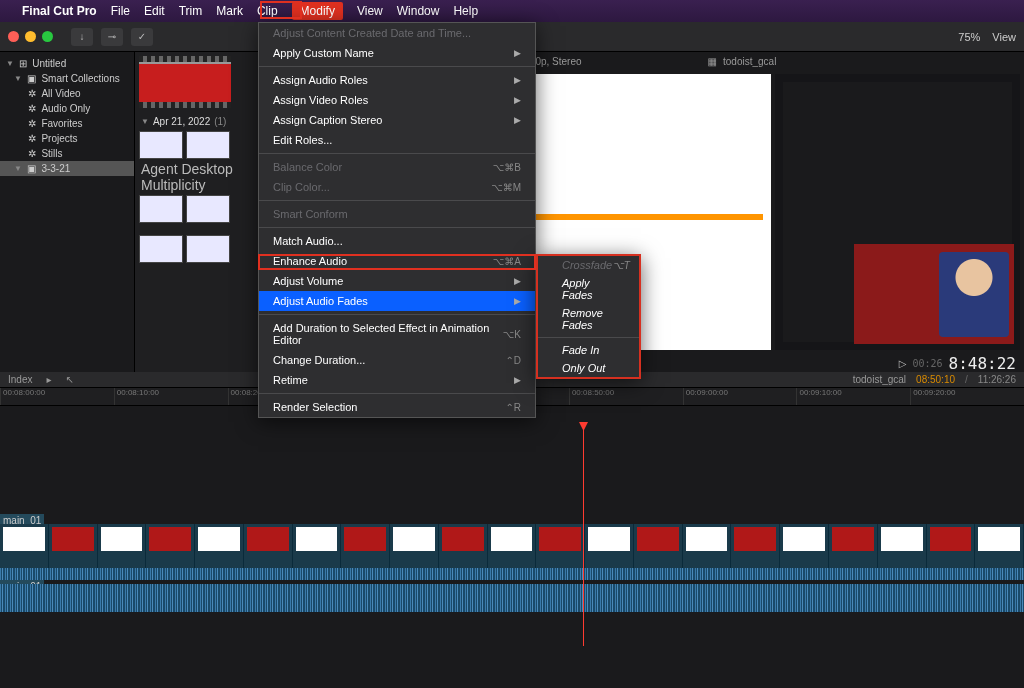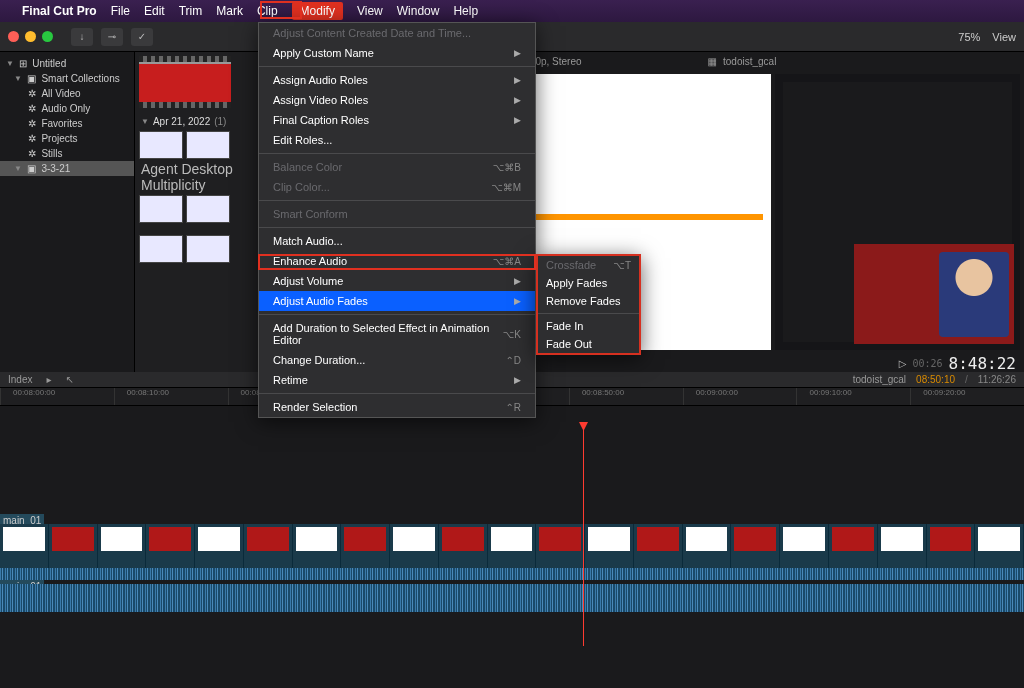--- a/index.html
+++ b/index.html
@@ -58,29 +58,29 @@
 
 .dropdown { position: absolute; left: 258px; top: 22px; width: 278px; background: #2e2e30; border: 1px solid #555; box-shadow: 0 4px 20px rgba(0,0,0,0.6); z-index: 100; }
 .dropdown-item { padding: 4px 14px; font-size: 11px; color: #fff; display: flex; justify-content: space-between; align-items: center; }
 .dropdown-item.disabled { color: #6a6a6e; }
 .dropdown-item.highlighted { background: #0a60ff; }
 .dropdown-sep { height: 1px; background: #4a4a4c; margin: 3px 0; }
 .shortcut { color: #888; font-size: 10px; }
 .arrow { font-size: 9px; color: #aaa; }
 
 .submenu { position: absolute; left: 536px; top: 254px; width: 105px; background: #2e2e30; border: 2px solid #d63020; box-shadow: 0 4px 20px rgba(0,0,0,0.6); z-index: 101; }
-.submenu .dropdown-item { padding: 3px 8px; font-size: 11px; }
+.submenu .dropdown-item { padding: 3px 24px; font-size: 11px; font-style: italic; }
 
 
 .timeline-area { position: absolute; left: 0; right: 0; top: 372px; bottom: 0; background: #1a1a1c; }
 .tl-header { height: 16px; background: #2a2a2c; display: flex; align-items: center; padding: 0 8px; gap: 14px; font-size: 10px; color: #999; border-bottom: 1px solid #000; }
 .tl-header .right { margin-left: auto; display: flex; gap: 10px; }
 .clip-name-tc { color: #d88a00; }
 .tl-ruler { height: 18px; background: #1f1f21; border-bottom: 1px solid #000; display: flex; font-size: 8px; color: #777; position: relative; }
-.tl-ruler span { flex: 1; padding-left: 12px; border-left: 1px solid #333; }
+.tl-ruler span { flex: 1; padding-left: 2px; border-left: 1px solid #333; }
 .playhead { position: absolute; top: 16px; bottom: 0; width: 1px; background: #ff3b30; left: 583px; z-index: 50; }
 .playhead::before { content: ''; position: absolute; top: 0; left: -4px; width: 9px; height: 9px; background: #ff3b30; clip-path: polygon(50% 100%, 0 0, 100% 0); }
 
 .track-area { position: relative; height: 240px; }
 .track-label { position: absolute; left: 0; background: #244a5c; color: #ccc; font-size: 10px; padding: 1px 3px; }
 .video-track { position: absolute; left: 0; right: 0; top: 118px; height: 44px; background: #1a3a4a; display: flex; }
 .v-clip { width: 50px; height: 100%; border-right: 1px solid #0a2a3a; background: #1a3a4a; position: relative; }
 .v-clip .th { position: absolute; top: 3px; left: 3px; right: 3px; height: 24px; background: #fff; }
 .v-clip .th.red { background: #b01818; }
 .audio-track1 { position: absolute; left: 0; right: 0; top: 162px; height: 12px; background: #1a4a6a; }
@@ -227,21 +227,21 @@
   <div class="dropdown-sep"></div>
   <div class="dropdown-item">
       <span>Assign Audio Roles</span>
       <span class="arrow">▶</span>
     </div>
   <div class="dropdown-item">
       <span>Assign Video Roles</span>
       <span class="arrow">▶</span>
     </div>
   <div class="dropdown-item">
-      <span>Final Caption Roles</span>
+      <span>Assign Caption Stereo</span>
       <span class="arrow">▶</span>
     </div>
   <div class="dropdown-item">
       <span>Edit Roles...</span>
     </div>
   <div class="dropdown-sep"></div>
   <div class="dropdown-item disabled">
       <span>Balance Color</span>
       <span class="shortcut">⌥⌘B</span>
     </div>
@@ -300,21 +300,21 @@
       <span>Apply Fades</span>
     </div>
   <div class="dropdown-item">
       <span>Remove Fades</span>
     </div>
   <div class="dropdown-sep"></div>
   <div class="dropdown-item">
       <span>Fade In</span>
     </div>
   <div class="dropdown-item">
-      <span>Fade Out</span>
+      <span>Only Out</span>
     </div>
 </div>
 
 <div class="timeline-area">
   <div class="tl-header">
     <span>Index</span>
     <span>▸</span>
     <span>↖</span>
     <div class="right">
       <span>todoist_gcal</span>

